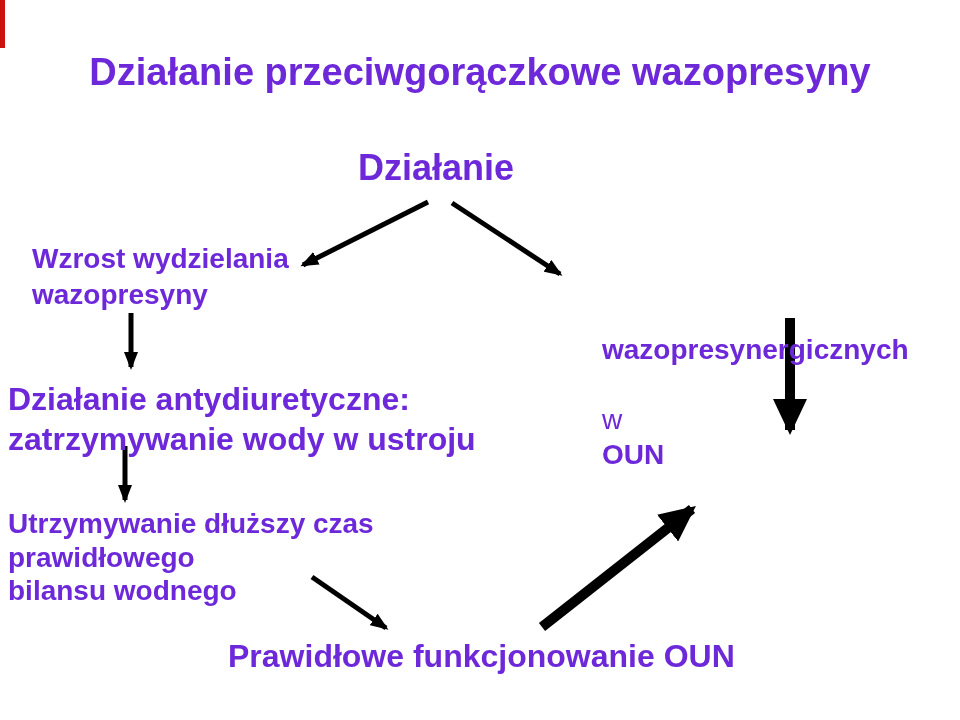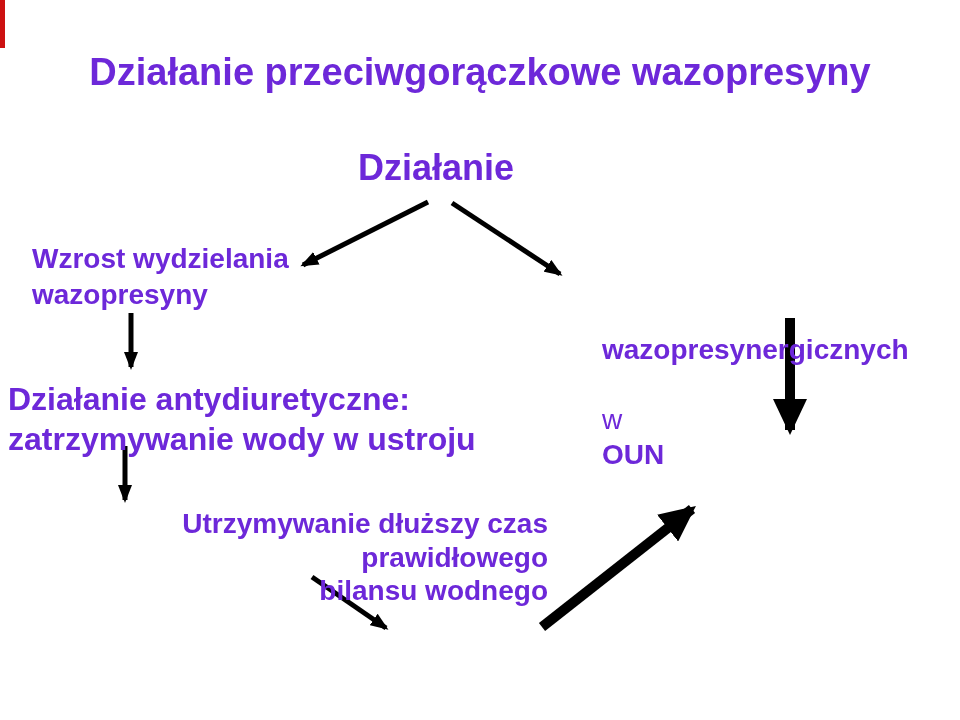--- a/index.html
+++ b/index.html
@@ -35,21 +35,21 @@
   }
   .arrow { stroke: #000000; fill: none; }
   .arrow-thin { stroke-width: 5; }
   .arrow-thick { stroke-width: 10; }
   .arrowhead { fill: #000000; }
   .node { position: absolute; white-space: pre-line; line-height: 1.22; }
   .n-goraczka     { left: 358px; top: 146px; font-size: 36px; }
   .n-wzrost       { left: 16px;  top: 241px; font-size: 28px; line-height: 1.28; margin-left: 16px; }
   .n-pobudzenie   { left: 602px; top: 227px; font-size: 28px; line-height: 1.25; }
   .n-dzialanie    { left: 8px;   top: 379px; font-size: 32px; line-height: 1.25; }
-  .n-utrzymywanie { left: 8px;   top: 507px; width: 540px; text-align: right; font-size: 28px; line-height: 1.2; }
+  .n-utrzymywanie { left: 8px;   top: 507px; width: 540px; text-align: left; font-size: 28px; line-height: 1.2; }
   .n-prawidlowe   { left: 228px; top: 637px; font-size: 32px; }
   .n-hamowanie    { left: 708px; top: 448px; font-size: 34px; line-height: 1.18; }
   .w-normal { font-weight: normal; }
   .red-mark {
     position: absolute;
     left: 0;
     top: 0;
     width: 5px;
     height: 48px;
     background: #cc1111;
@@ -93,15 +93,16 @@
     <span class="w-normal">w</span>
     <span>OUN</span>
   </div>
 
   <div class="node n-dzialanie">Działanie antydiuretyczne:
 zatrzymywanie wody w ustroju</div>
 
   <div class="node n-utrzymywanie">Utrzymywanie dłuższy czas prawidłowego
 bilansu wodnego</div>
 
+  <div class="node n-prawidlowe">Prawidłowe funkcjonowanie OUN</div>
 
 
 </div>
 
 </body></html>

